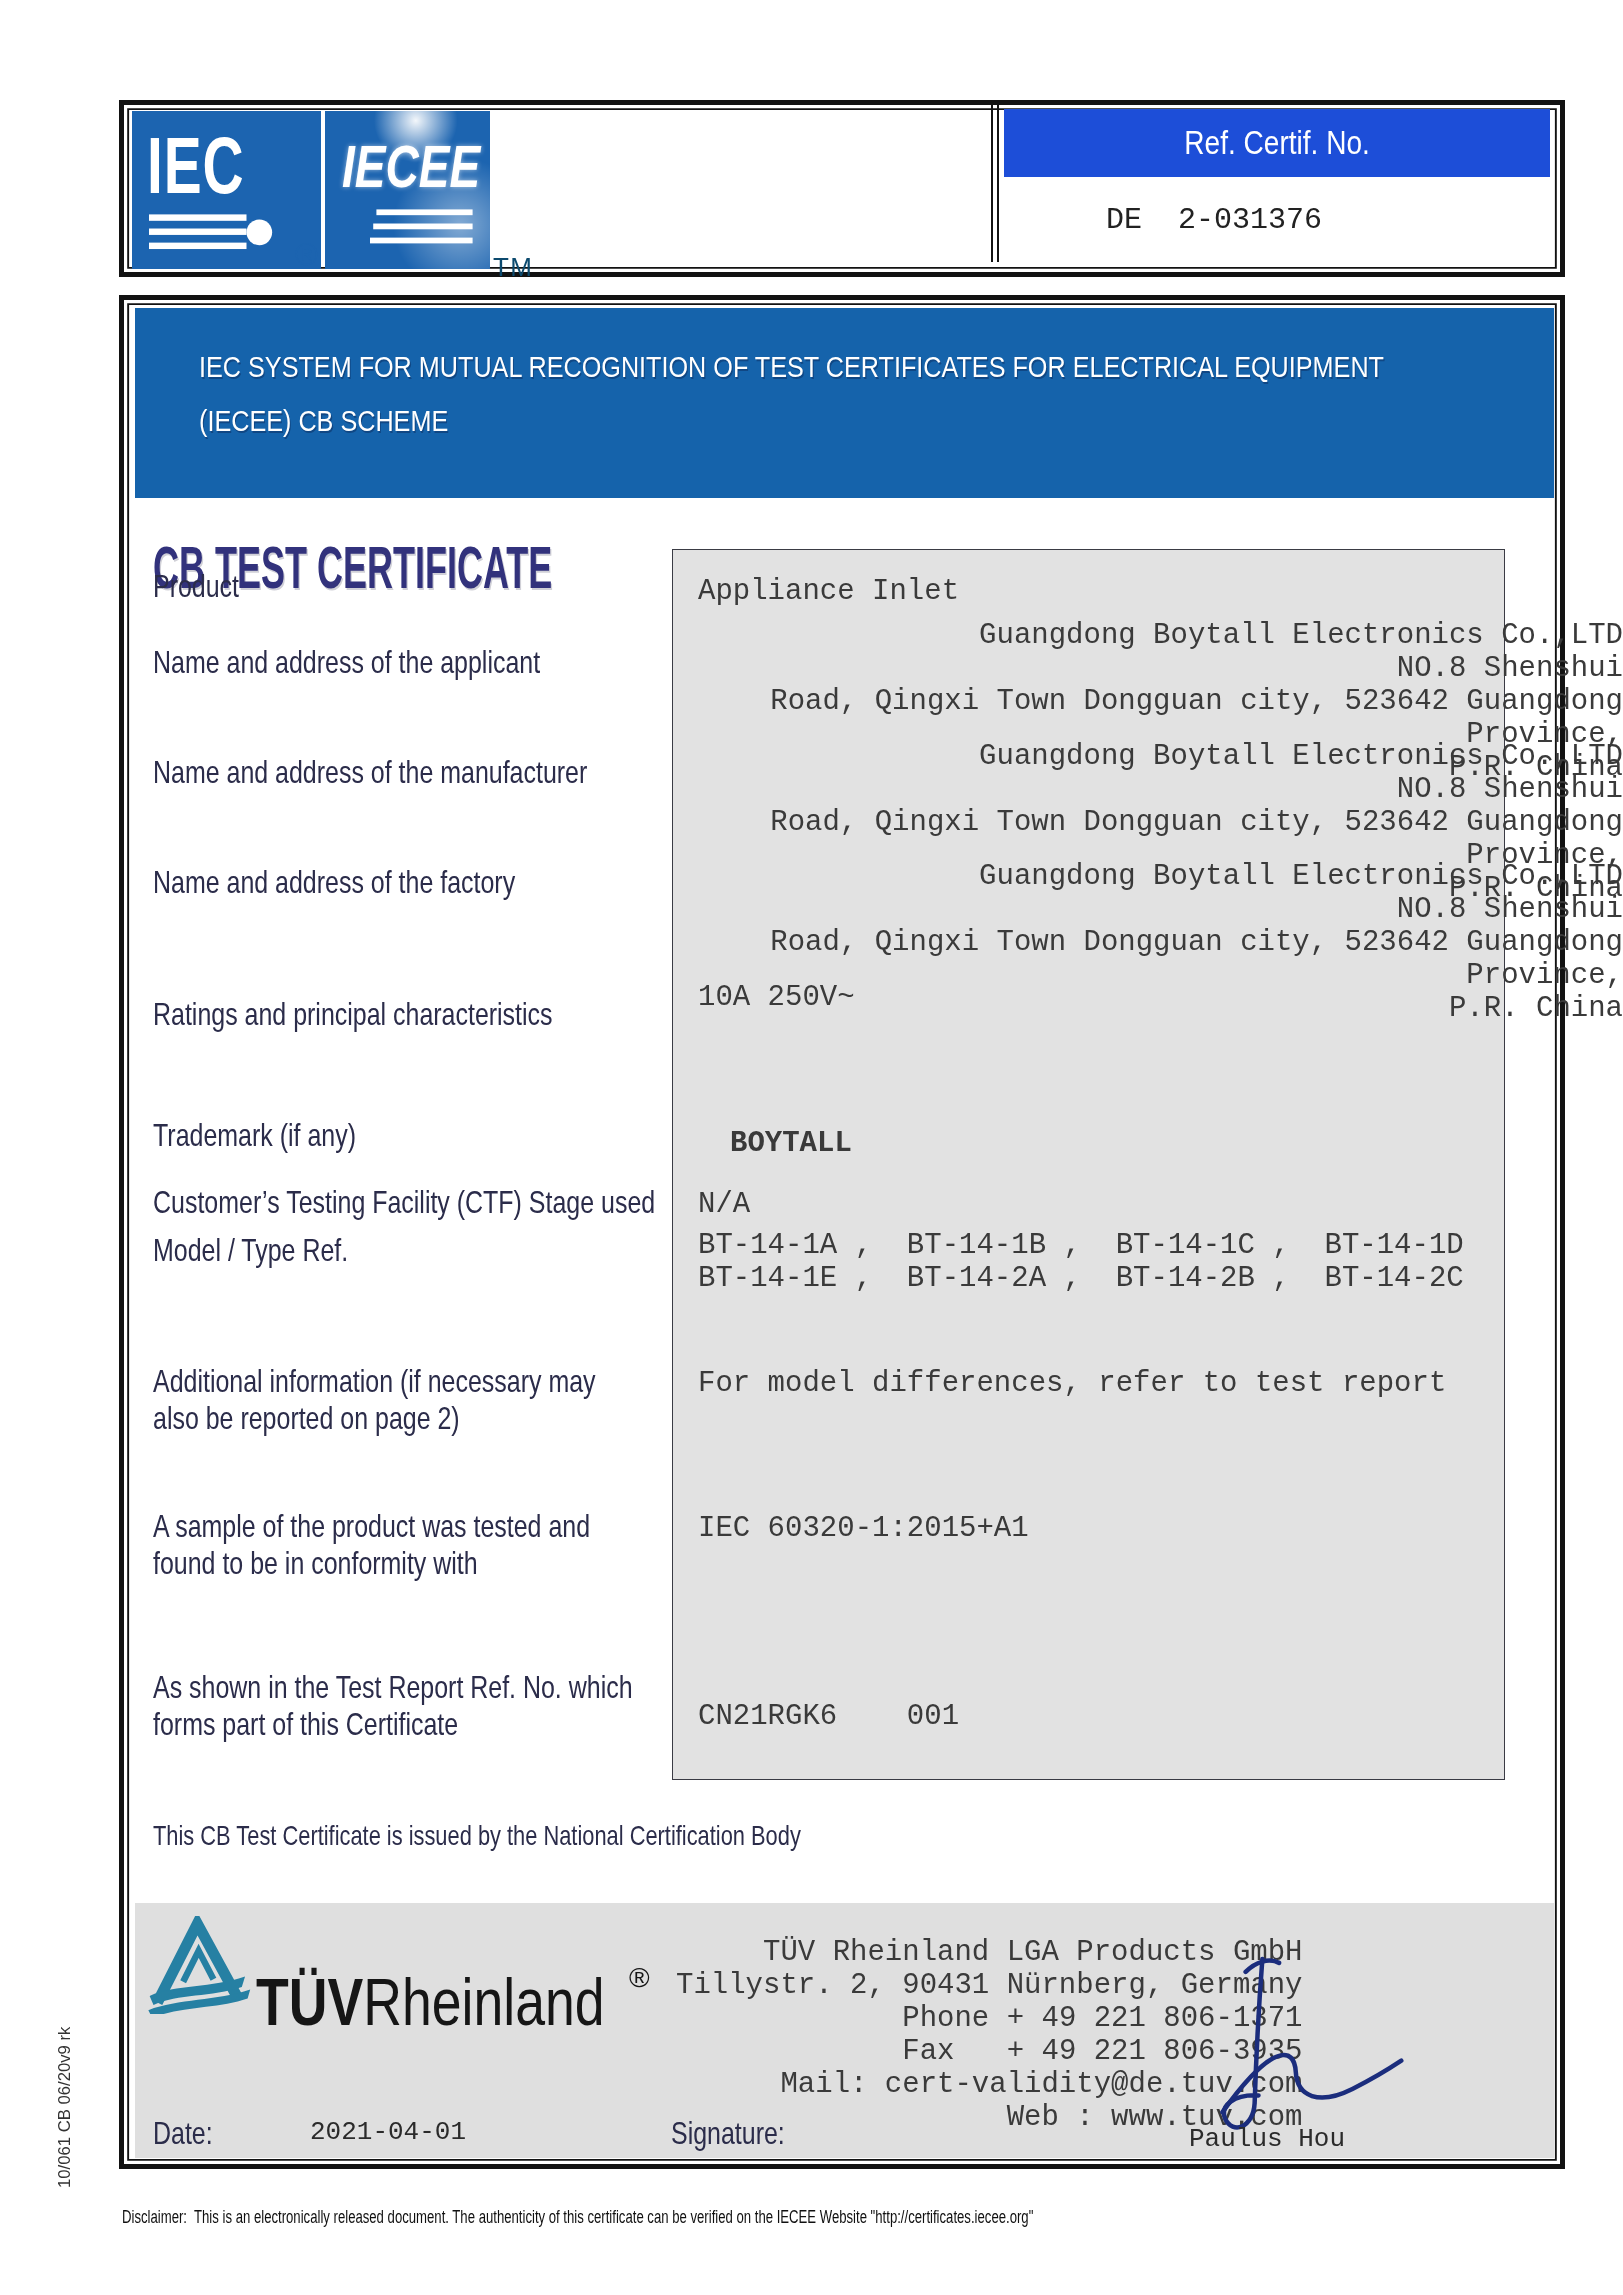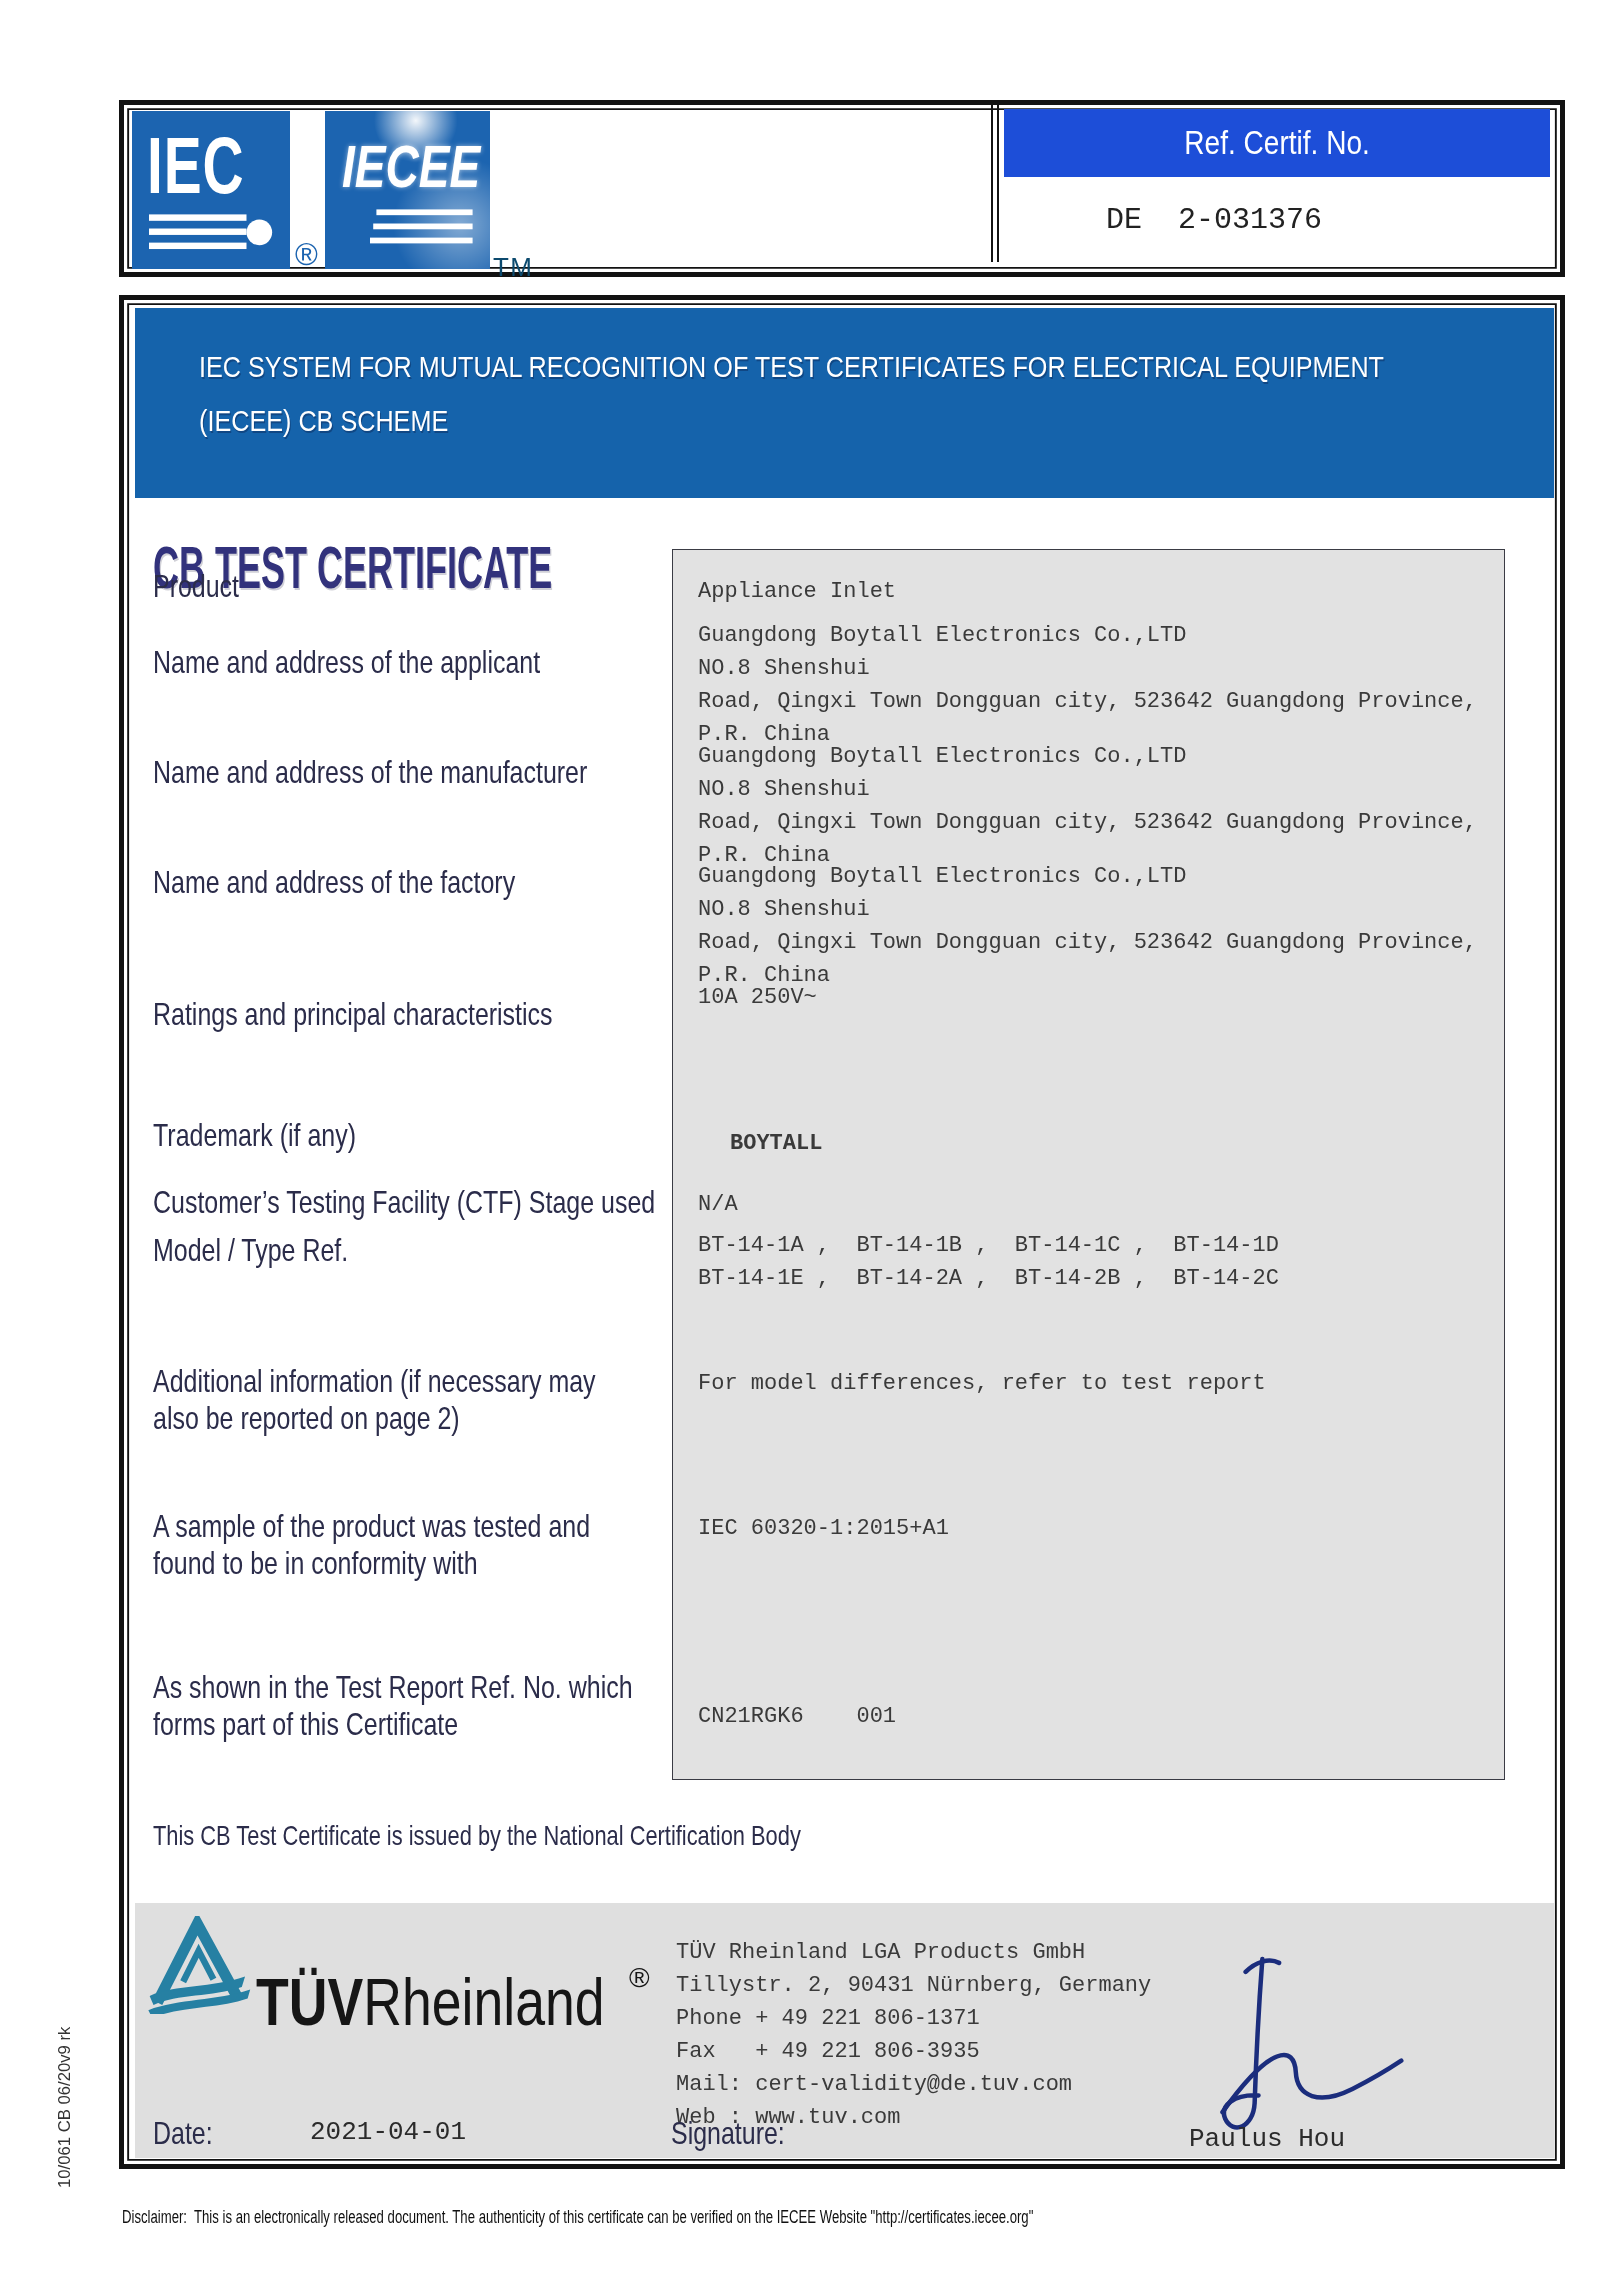--- a/index.html
+++ b/index.html
@@ -28,38 +28,38 @@
   .banner{position:absolute;background:#1563ab;color:#ffffff;}
   .banner div{position:absolute;left:64px;font-size:30px;line-height:54px;
               white-space:nowrap;transform:scaleX(.84);transform-origin:0 0;
               text-shadow:1.3px 1.9px 0 rgba(10,20,60,.35);}
   
   .title{font-size:60px;font-weight:bold;color:#32327c;white-space:nowrap;
          transform:scaleX(.60);transform-origin:0 0;
          text-shadow:1.9px 1.9px 0 rgba(120,120,140,.35);}
   .lbl{font-size:32px;color:#2b2c4a;line-height:37px;white-space:pre-wrap;
        transform:scaleX(.78);transform-origin:0 0;}
-  .val{font-size:22px;line-height:33px;}
+  .val{font-size:29px;line-height:33px;text-align:right;}
   
   .graybox{position:absolute;background:#e2e2e2;border:1.9px solid #3a3b44;}
   .band{position:absolute;background:#dfdfdf;}
   .tuv-text{font-size:67px;color:#161616;white-space:nowrap;
             transform:scaleX(.80);transform-origin:0 0;line-height:1;}
   .tuv-text .bold{font-weight:bold;}
   .disclaimer{font-size:18px;color:#101010;white-space:pre;
               transform:scaleX(.73);transform-origin:0 0;}
   .sidecode{font-size:16.7px;color:#333;white-space:nowrap;
             transform:rotate(-90deg);transform-origin:0 0;}
 </style>
 </head>
 <body>
 
 <div class="frame" style="left:119px;top:100px;width:1436px;height:167px;"></div>
 
-<div class="logo-box" style="left:132px;top:111px;width:158px;height:158px;">
+<div class="logo-box" style="left:132px;top:111px;width:189px;height:158px;">
   <div class="iec-word abs" style="left:15.4px;top:15.4px;">IEC</div>
   <svg class="abs" style="left:16.7px;top:102px;" width="127" height="40" viewBox="0 0 198 62">
     <rect x="0" y="2" width="152" height="10" fill="#fff"></rect>
     <rect x="0" y="24" width="152" height="10" fill="#fff"></rect>
     <rect x="0" y="46" width="152" height="10" fill="#fff"></rect>
     <circle cx="172" cy="30" r="20" fill="#fff"></circle>
   </svg>
 </div>
 
 <div class="logo-box" style="left:325px;top:111px;width:165px;height:158px;

